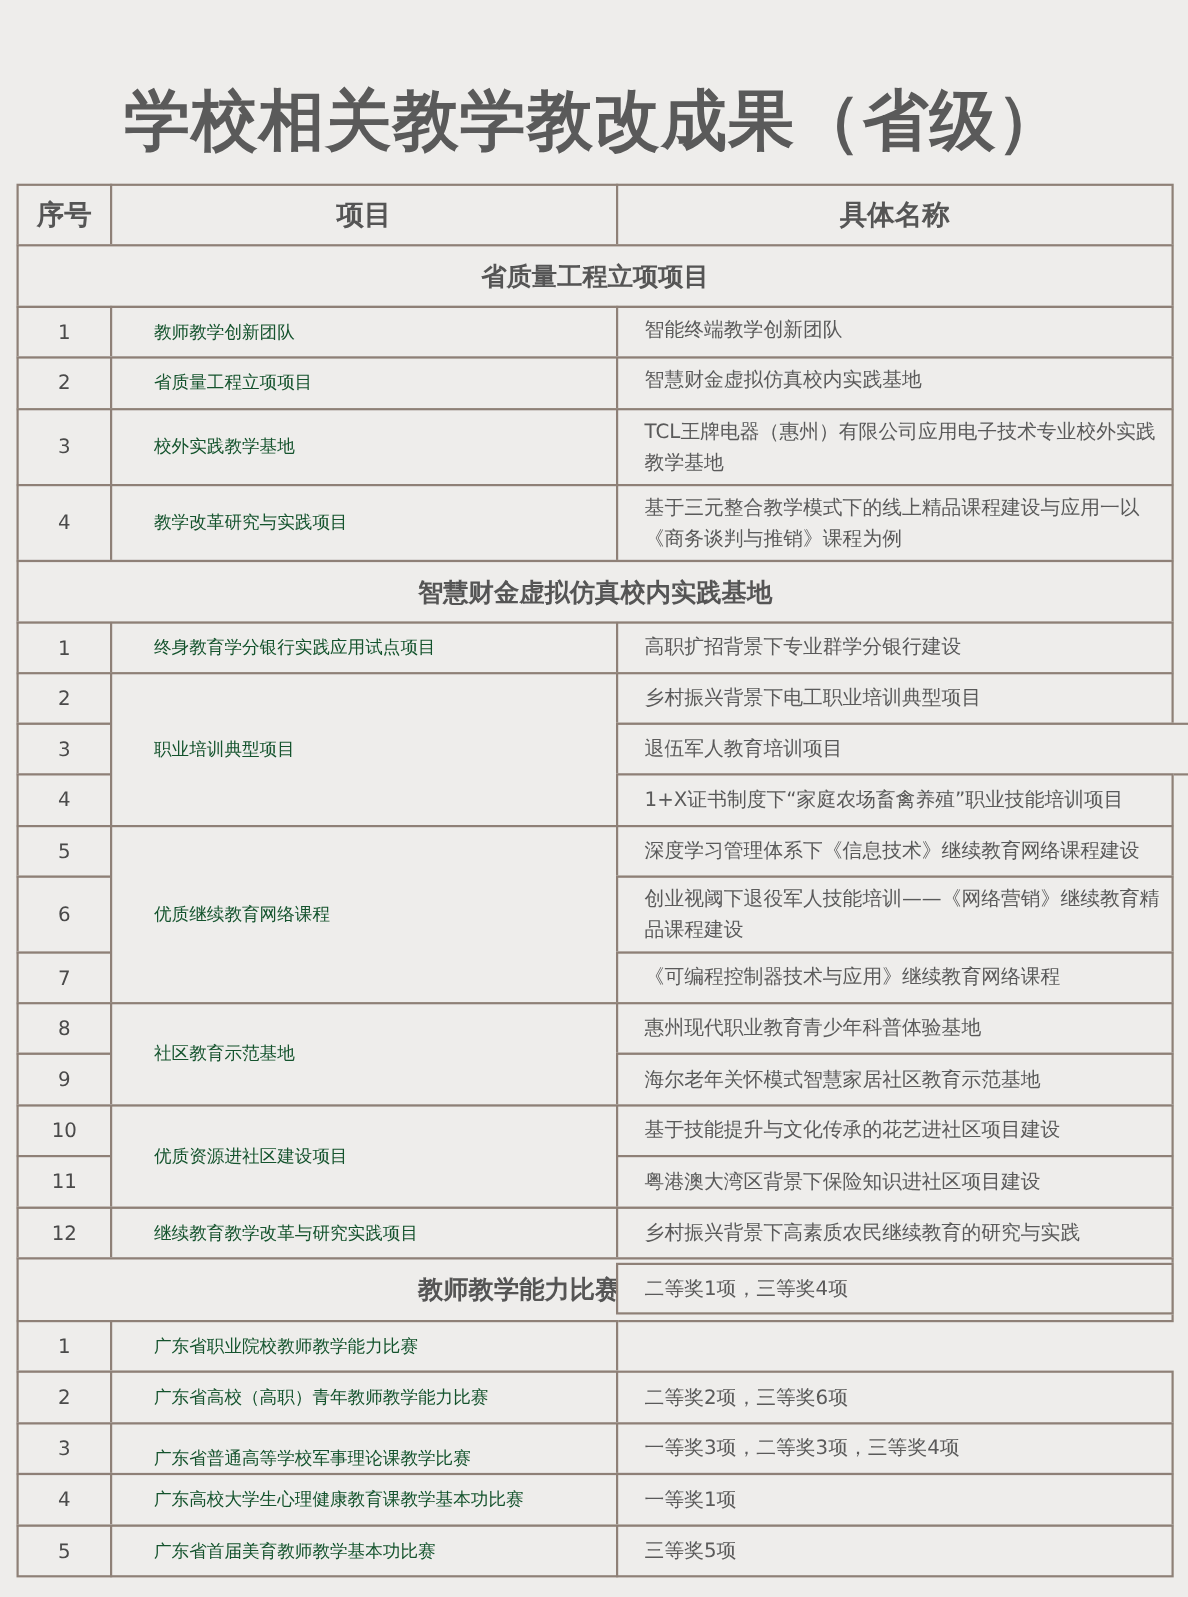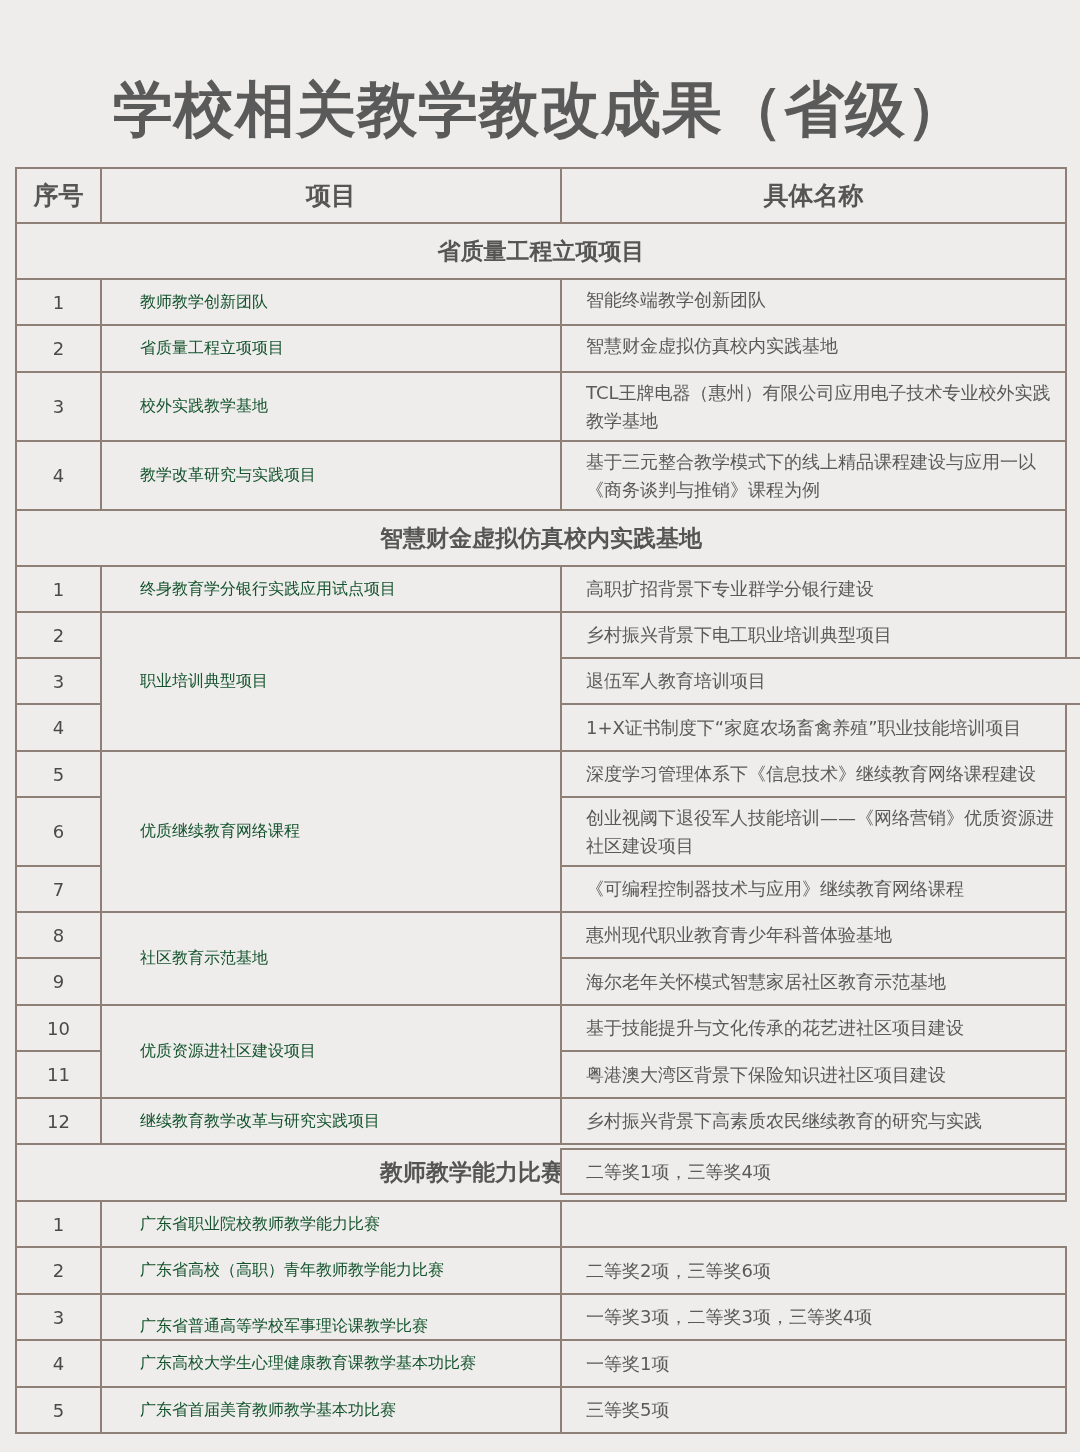--- a/index.html
+++ b/index.html
@@ -72,21 +72,21 @@
   <div class="cell item" style="left:85px;top:583px;width:462px;height:163px">优质继续教育网络课程</div>
   <div class="cell item" style="left:85px;top:744px;width:462px;height:95px">社区教育示范基地</div>
   <div class="cell item" style="left:85px;top:837px;width:462px;height:95px">优质资源进社区建设项目</div>
   <div class="cell item" style="left:85px;top:930px;width:462px;height:48px">继续教育教学改革与研究实践项目</div>
 
   <div class="cell name" style="left:545px;top:398px;width:507px;height:48px">高职扩招背景下专业群学分银行建设</div>
   <div class="cell name" style="left:545px;top:444px;width:507px;height:48px">乡村振兴背景下电工职业培训典型项目</div>
   <div class="cell name" style="left:545px;top:490px;width:596px;height:48px">退伍军人教育培训项目</div>
   <div class="cell name" style="left:545px;top:536px;width:507px;height:49px">1+X证书制度下“家庭农场畜禽养殖”职业技能培训项目</div>
   <div class="cell name" style="left:545px;top:583px;width:507px;height:48px">深度学习管理体系下《信息技术》继续教育网络课程建设</div>
-  <div class="cell name" style="left:545px;top:629px;width:507px;height:71px">创业视阈下退役军人技能培训——《网络营销》优质资源进社区建设项目</div>
+  <div class="cell name" style="left:545px;top:629px;width:507px;height:71px">创业视阈下退役军人技能培训——《网络营销》继续教育精品课程建设</div>
   <div class="cell name" style="left:545px;top:698px;width:507px;height:48px">《可编程控制器技术与应用》继续教育网络课程</div>
   <div class="cell name" style="left:545px;top:744px;width:507px;height:48px">惠州现代职业教育青少年科普体验基地</div>
   <div class="cell name" style="left:545px;top:790px;width:507px;height:49px">海尔老年关怀模式智慧家居社区教育示范基地</div>
   <div class="cell name" style="left:545px;top:837px;width:507px;height:48px">基于技能提升与文化传承的花艺进社区项目建设</div>
   <div class="cell name" style="left:545px;top:883px;width:507px;height:49px">粤港澳大湾区背景下保险知识进社区项目建设</div>
   <div class="cell name" style="left:545px;top:930px;width:507px;height:48px">乡村振兴背景下高素质农民继续教育的研究与实践</div>
 
   <div class="cell sec" style="left:0;top:976px;width:1052px;height:59px">教师教学能力比赛获奖（部分）</div>
 
   <div class="cell num" style="left:0;top:1033px;width:87px;height:48px">1</div>

